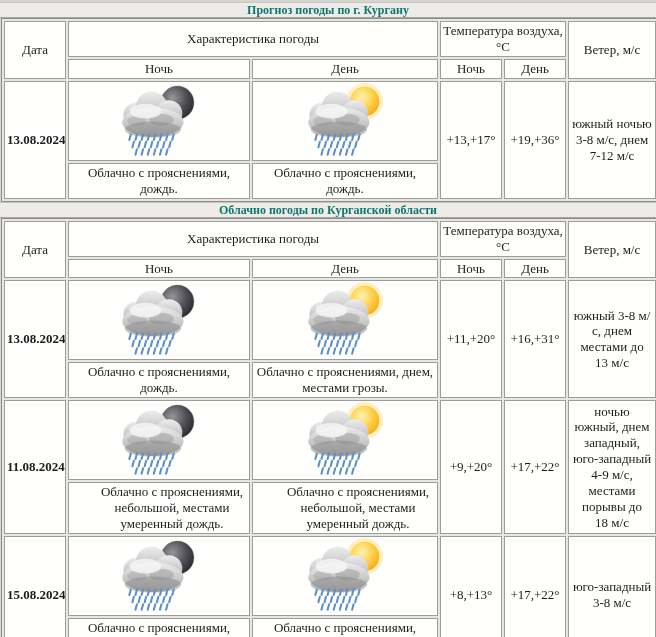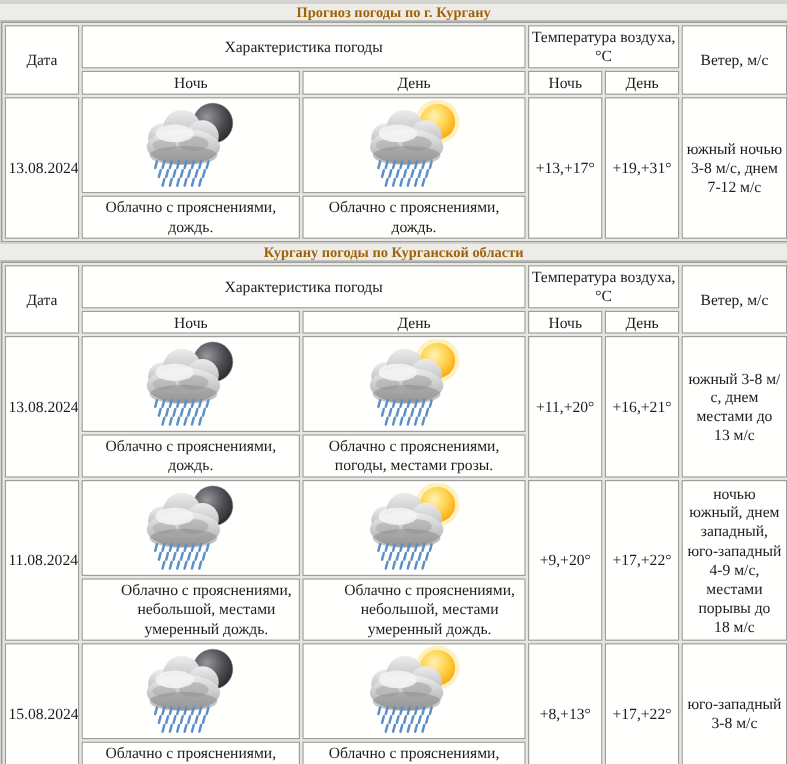--- a/index.html
+++ b/index.html
@@ -7,21 +7,21 @@
     width:656px;height:637px;overflow:hidden;
     background:#d6d5d2;
     font-family:"Liberation Serif","DejaVu Serif",serif;
     color:#1c1c1c;
   }
   .page{padding-top:2px;}
   .section-title{
     height:14px;line-height:14px;
     text-align:center;
     font-size:12px;font-weight:bold;
-    color:#a16207;
+    color:#0f766e;
     background:#edecе8;
     background-color:#edece8;
     border-top:1px solid #c6c5c1;
     border-bottom:1px solid #a5a4a0;
   }
   table.forecast{
     border-collapse:separate;
     border-spacing:2px;
     table-layout:fixed;
     width:654px;
@@ -36,21 +36,21 @@
     vertical-align:middle;
     font-size:13px;
     padding:1px 2px;
     box-sizing:border-box;
     overflow:hidden;
     line-height:1.22;
   }
   td.hdr{background:#f4f3ef;}
   td.date-cell,td.temp-cell,td.wind-cell{background:#f6f5f1;margin-top:24px;}
   td.icon-cell,td.desc-cell{background:#fefefd;}
-  td.date-cell{font-size:12px;white-space:nowrap;}
+  td.date-cell{font-size:12px;white-space:nowrap;font-weight:bold;}
   td.wind-cell{font-size:12.5px;padding:1px 3px;}
   tr.rh-head1 td{height:36px;}
   tr.rh-head2 td{height:18px;margin-left:48px;}
   tr.rh-icon  td.icon-cell{height:80px;}
   tr.rh-desc2 td{height:34px;}
   tr.rh-desc3 td{height:48px;padding-left:28px;}
   .wicon{display:block;margin:0 auto;}
   .hidden-defs{position:absolute;width:0;height:0;overflow:hidden;}
 </style>
 </head>
@@ -154,31 +154,31 @@
           <svg class="wicon" width="104" height="76">
               <use href="#icon-cloud-moon-rain"></use>
             </svg>
         </td>
         <td class="icon-cell">
           <svg class="wicon" width="104" height="76">
               <use href="#icon-cloud-sun-rain"></use>
             </svg>
         </td>
         <td class="temp-cell" rowspan="2">+13,+17°</td>
-        <td class="temp-cell" rowspan="2">+19,+31°</td>
+        <td class="temp-cell" rowspan="2">+19,+36°</td>
         <td class="wind-cell" rowspan="2">южный ночью 3-8&nbsp;м/с, днем 7-12&nbsp;м/с</td>
       </tr>
       <tr class="rh-desc2">
         <td class="desc-cell">Облачно с прояснениями, дождь.</td>
         <td class="desc-cell">Облачно с прояснениями, дождь.</td>
       </tr>
     </tbody>
   </table>
 
-  <div class="section-title">Кургану погоды по Курганской области</div>
+  <div class="section-title">Облачно погоды по Курганской области</div>
 
   <table class="forecast">
     <colgroup>
       <col style="width:62px">
         <col style="width:182px">
         <col style="width:186px">
       <col style="width:62px">
         <col style="width:62px">
         <col style="width:88px">
     </colgroup>
@@ -202,26 +202,26 @@
           <svg class="wicon" width="104" height="76">
               <use href="#icon-cloud-moon-rain"></use>
             </svg>
         </td>
         <td class="icon-cell">
           <svg class="wicon" width="104" height="76">
               <use href="#icon-cloud-sun-rain"></use>
             </svg>
         </td>
         <td class="temp-cell" rowspan="2">+11,+20°</td>
-        <td class="temp-cell" rowspan="2">+16,+21°</td>
+        <td class="temp-cell" rowspan="2">+16,+31°</td>
         <td class="wind-cell" rowspan="2">южный 3-8&nbsp;м/с, днем местами до 13&nbsp;м/с</td>
       </tr>
       <tr class="rh-desc2">
         <td class="desc-cell">Облачно с прояснениями, дождь.</td>
-        <td class="desc-cell">Облачно с прояснениями, погоды, местами грозы.</td>
+        <td class="desc-cell">Облачно с прояснениями, днем, местами грозы.</td>
       </tr>
 
       <tr class="rh-icon">
         <td class="date-cell" rowspan="2">11.08.2024</td>
         <td class="icon-cell">
           <svg class="wicon" width="104" height="76">
               <use href="#icon-cloud-moon-rain"></use>
             </svg>
         </td>
         <td class="icon-cell">

